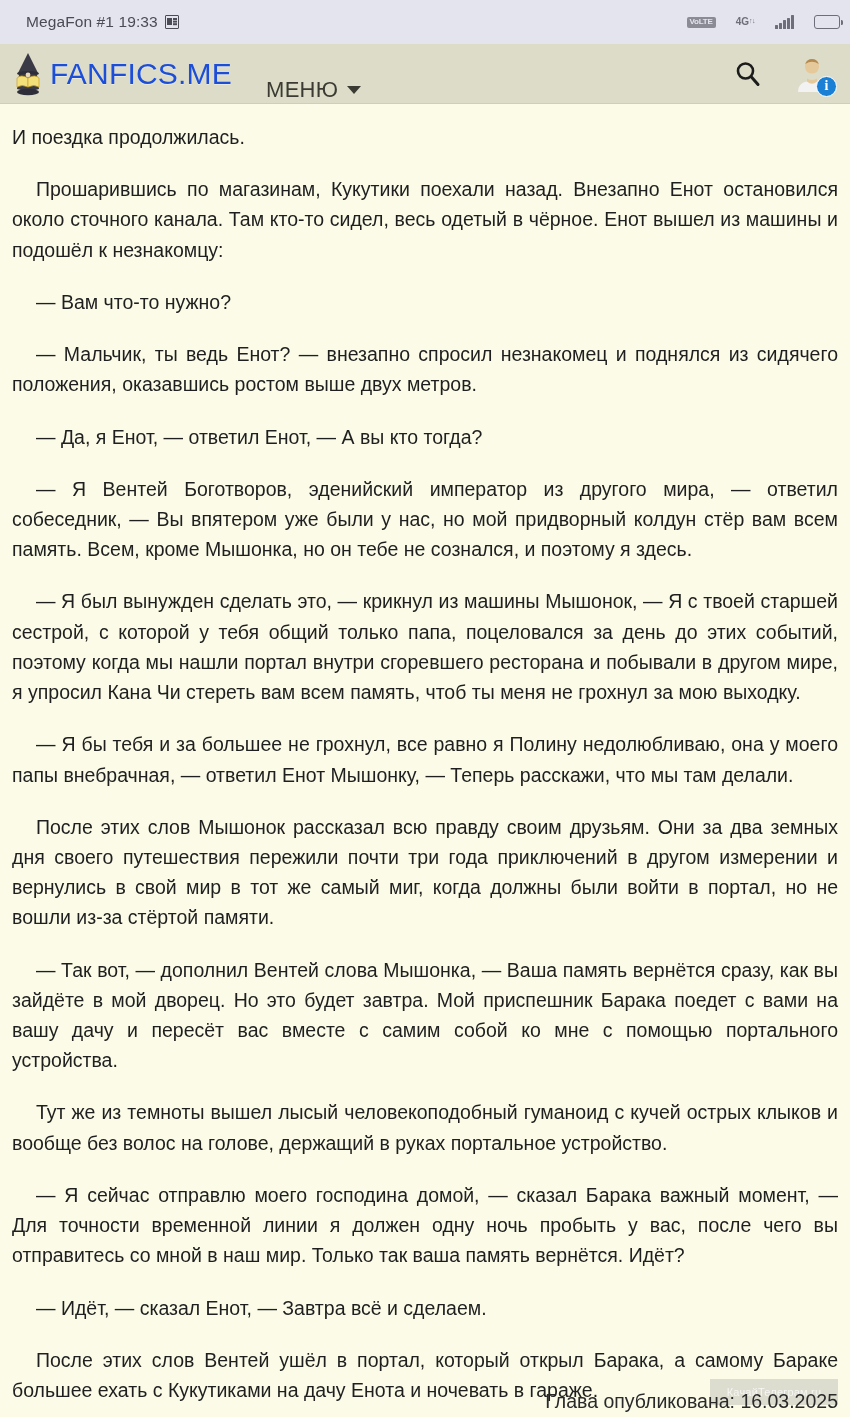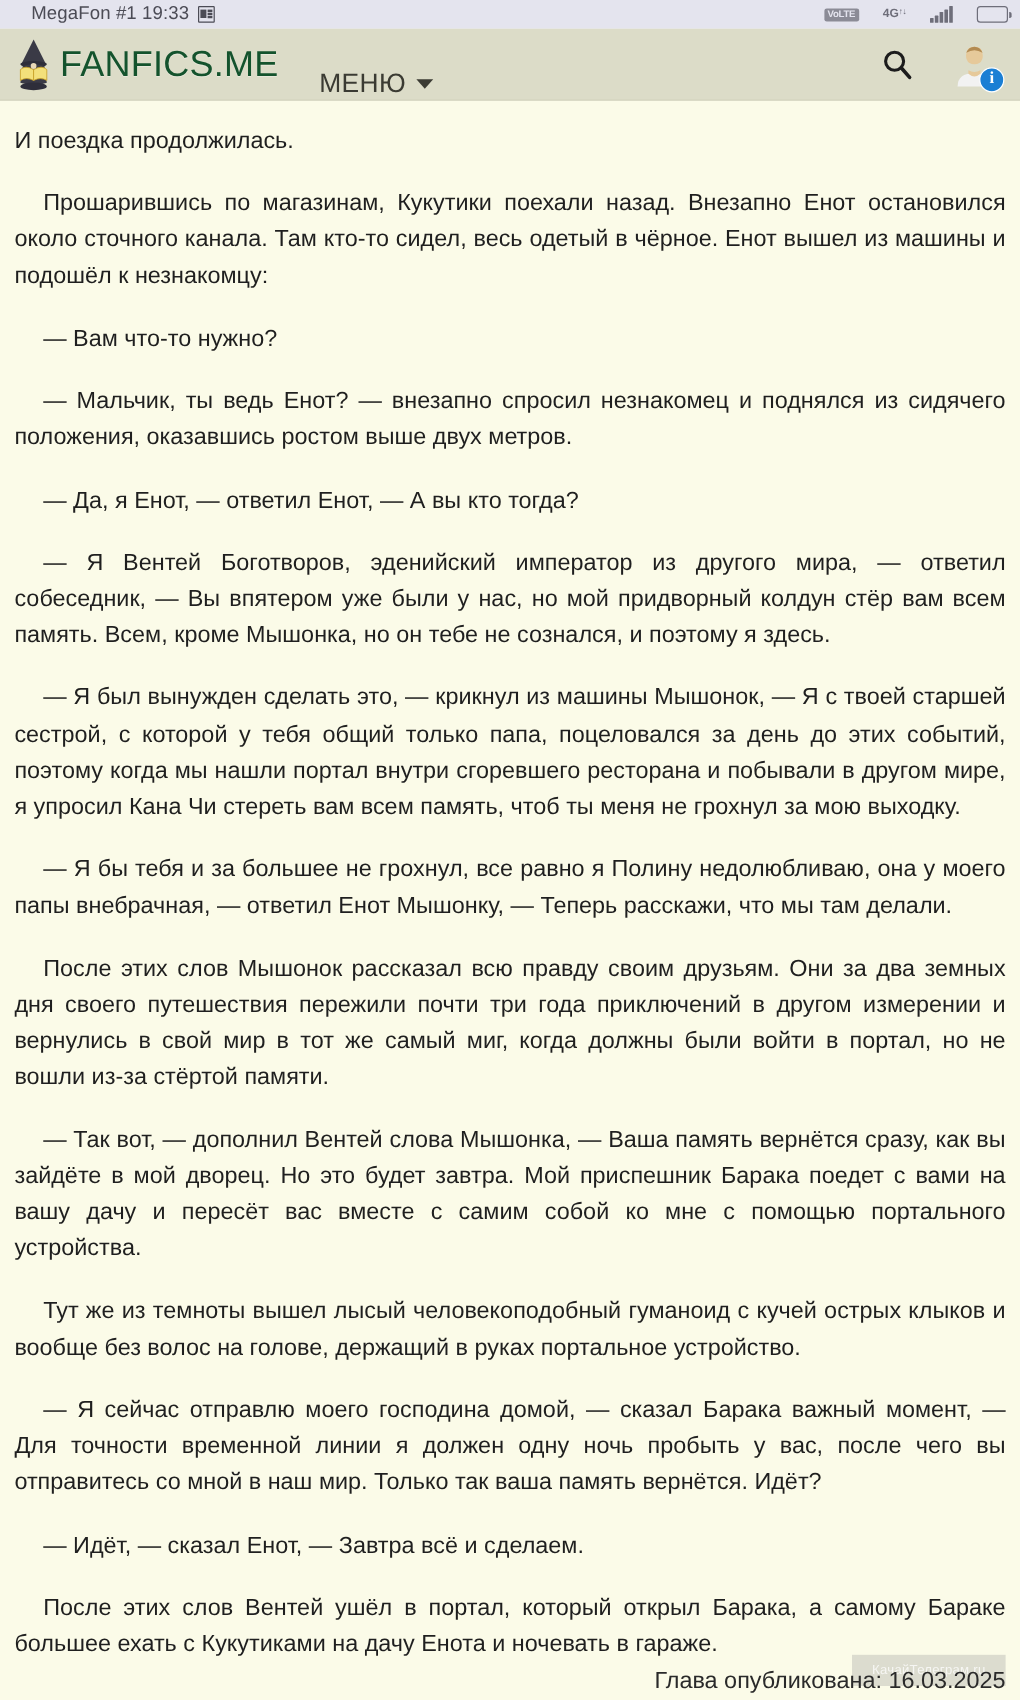--- a/index.html
+++ b/index.html
@@ -10,21 +10,21 @@
   body {
     width: 850px;
     height: 1417px;
     font-family: "Liberation Sans", sans-serif;
     position: relative;
     overflow: hidden;
   }
 
   
   .status-bar {
-    height: 24px;
+    height: 44px;
     background: #e4e4ee;
     display: flex;
     align-items: center;
     justify-content: space-between;
     padding: 0 10px 0 26px;
     box-sizing: border-box;
   }
   .status-left {
     display: flex;
     align-items: center;
@@ -136,21 +136,21 @@
   }
   .brand {
     display: flex;
     align-items: center;
     gap: 2px;
     text-decoration: none;
   }
   .wizard-icon { width: 40px; height: 46px; display: block; }
   .brand-text {
     font-size: 30px;
-    color: #14532d;
+    color: #1d4ed8;
     letter-spacing: 0.2px;
     font-family: "Liberation Sans", sans-serif;
     text-shadow: 0 1px 0 rgba(255,255,255,0.35);
   }
   .menu-btn {
     display: flex;
     align-items: center;
     gap: 9px;
     margin-left: 34px;
     cursor: pointer;

